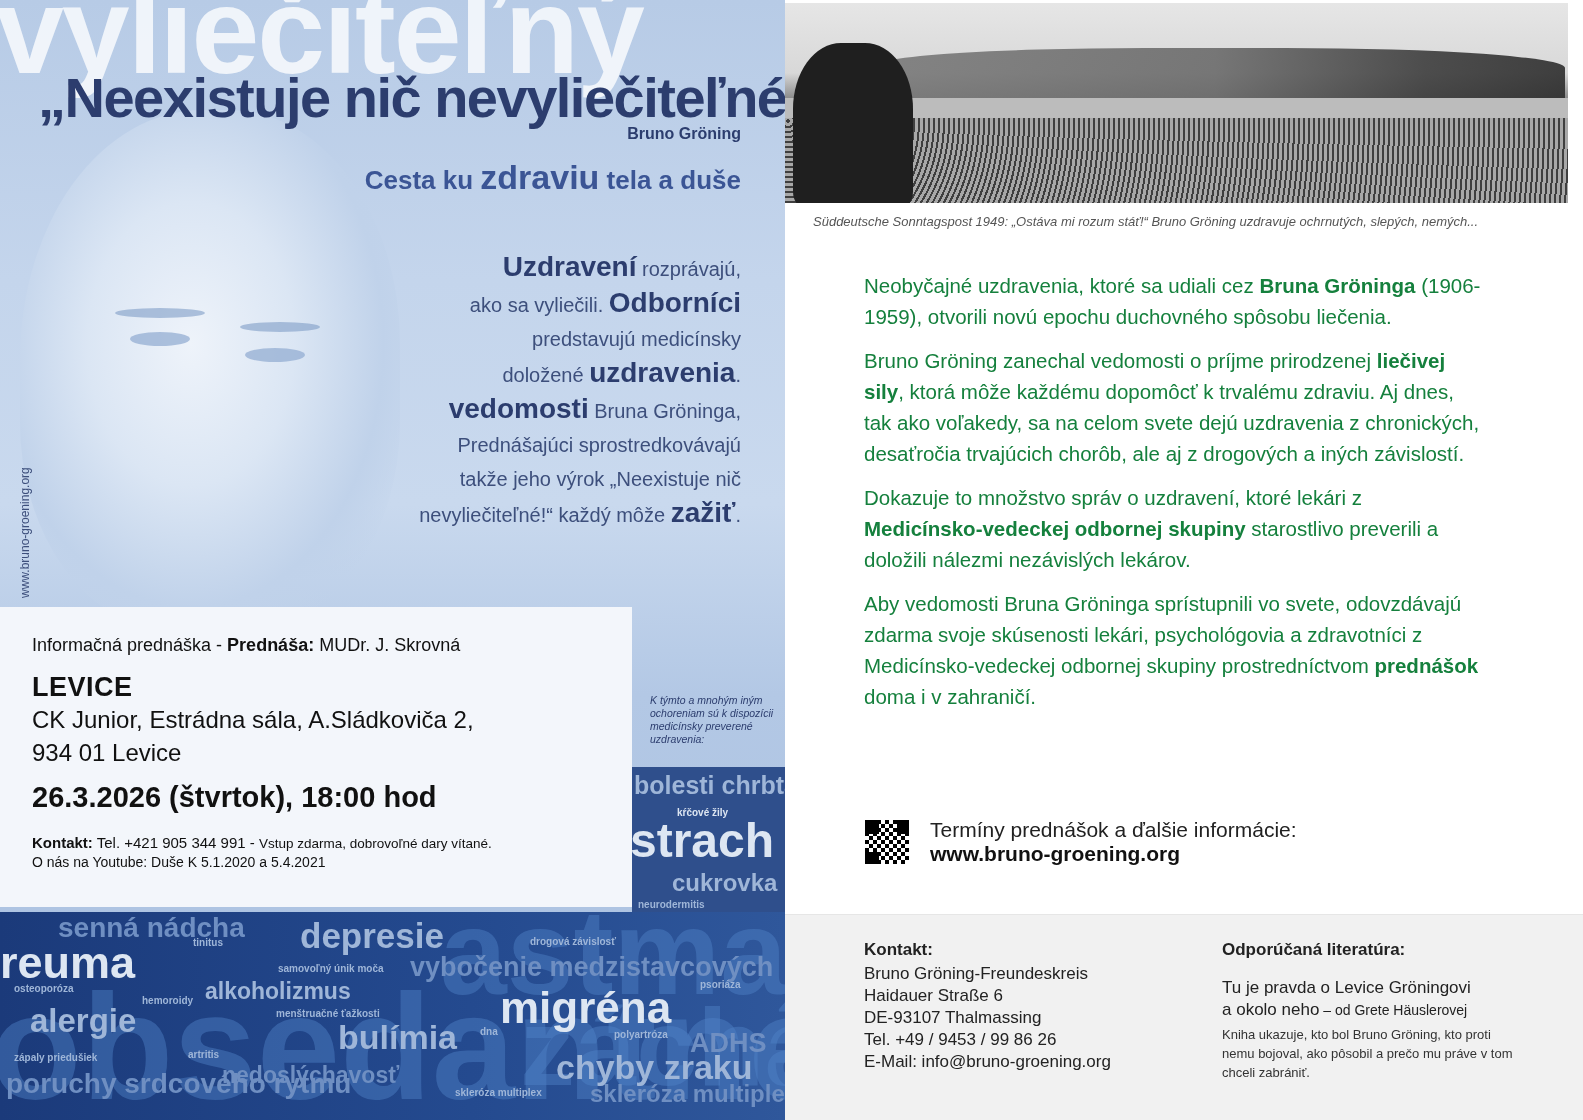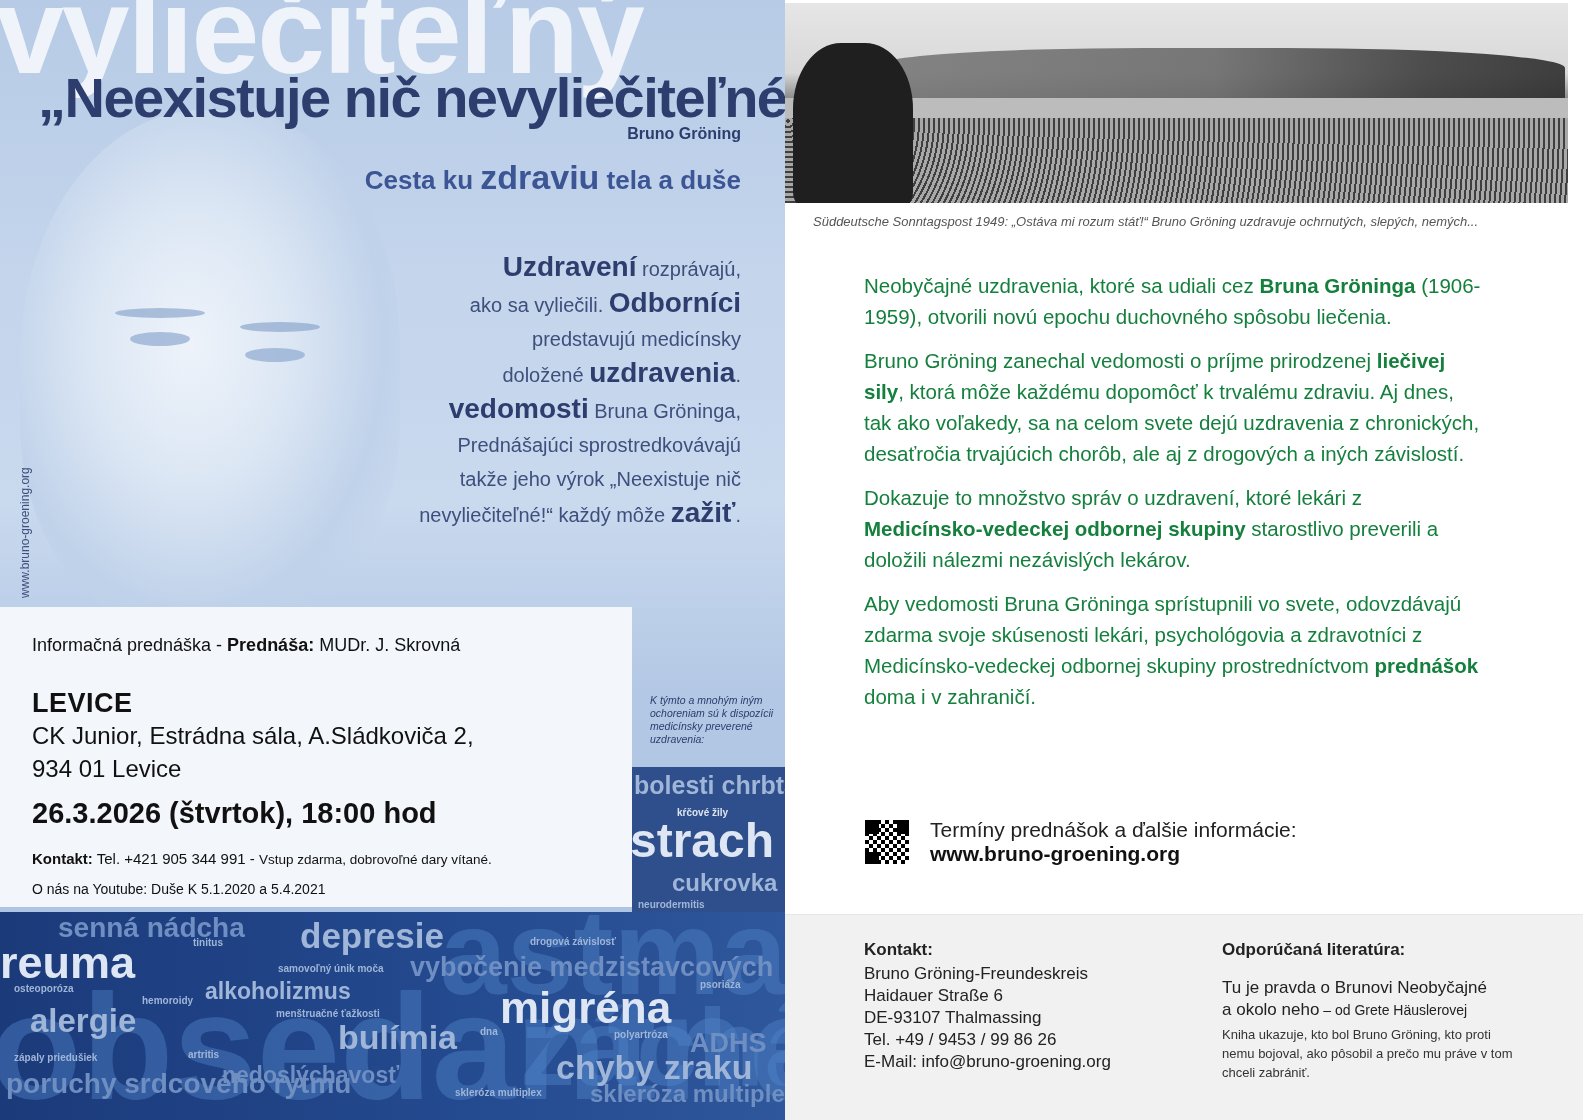--- a/index.html
+++ b/index.html
@@ -13,25 +13,25 @@
 #big-word{position:absolute;left:-4px;top:-30px;font-size:122px;font-weight:bold;color:rgba(255,255,255,.78);letter-spacing:-2px;white-space:nowrap;line-height:1}
 #quote{position:absolute;left:38px;top:70px;font-size:56px;font-weight:bold;color:#2c3d6e;white-space:nowrap;letter-spacing:-1.5px;line-height:1}
 #quote-author{position:absolute;right:44px;top:125px;font-size:16px;font-weight:bold;color:#2c3d6e}
 #subtitle{position:absolute;right:44px;top:158px;font-size:26px;font-weight:bold;color:#3b5595;white-space:nowrap}
 #subtitle .em{font-size:34px}
 #body-text{position:absolute;right:44px;top:250px;width:420px;text-align:right;color:#3d4f7c;font-size:20px;line-height:34px}
 #body-text b{color:#2c3d6e;font-size:28px}
 #vertical-url{position:absolute;left:18px;top:598px;transform:rotate(-90deg);transform-origin:0 0;font-size:12px;color:#3d4f7c;white-space:nowrap}
 #info-box{position:absolute;left:0;top:607px;width:632px;height:300px;background:#f3f6fb;padding:28px 32px;color:#111}
 #info-box .l1{font-size:18px}
-#info-box .city{font-size:27px;font-weight:bold;margin-top:32px;letter-spacing:.5px}
+#info-box .city{font-size:27px;font-weight:bold;margin-top:16px;letter-spacing:.5px}
 #info-box .addr{font-size:24px;line-height:33px}
 #info-box .date{font-size:29px;font-weight:bold;margin-top:12px}
 #info-box .contact{font-size:15px;margin-top:20px}
-#info-box .yt{font-size:14px;margin-top:14px}
+#info-box .yt{font-size:14px;margin-top:3px}
 #side-note{position:absolute;left:650px;top:694px;width:130px;font-size:10.5px;font-style:italic;color:#2c3d6e;line-height:13px}
 #cloud-right{position:absolute;left:632px;top:767px;width:153px;height:145px;background:#2f4f8c;overflow:hidden}
 #cloud-bottom{position:absolute;left:0;top:912px;width:785px;height:208px;background:linear-gradient(90deg,#1b3a7a,#244a8f 60%,#2f579b);overflow:hidden}
 .w{position:absolute;white-space:nowrap;font-weight:bold;line-height:1}
 .ghost{color:rgba(80,130,200,.45)}
 .light{color:#dde6f2}
 .mid{color:#9fb6d8}
 .dim{color:#6f8fc2}
 #right{position:absolute;left:785px;top:0;width:798px;height:1120px;background:#fff}
 #photo{position:absolute;left:0;top:3px;width:783px;height:200px;overflow:hidden;
@@ -169,18 +169,18 @@
     <div id="contact-col">
       <div class="h">Kontakt:</div>
       <div>Bruno Gröning-Freundeskreis</div>
       <div>Haidauer Straße 6</div>
       <div>DE-93107 Thalmassing</div>
       <div>Tel. +49 / 9453 / 99 86 26</div>
       <div>E-Mail: info@bruno-groening.org</div>
     </div>
     <div id="lit-col">
       <div class="h">Odporúčaná literatúra:</div>
-      <div class="t">Tu je pravda o Brunovi Neobyčajné</div>
+      <div class="t">Tu je pravda o Levice Gröningovi</div>
       <div class="t"><span>a okolo neho</span><small> – od Grete Häuslerovej</small></div>
       <div class="d">Kniha ukazuje, kto bol  Bruno Gröning, kto proti nemu bojoval, ako pôsobil a prečo mu práve v tom chceli zabrániť.</div>
     </div>
   </div>
 </div>
 
 </body></html>

